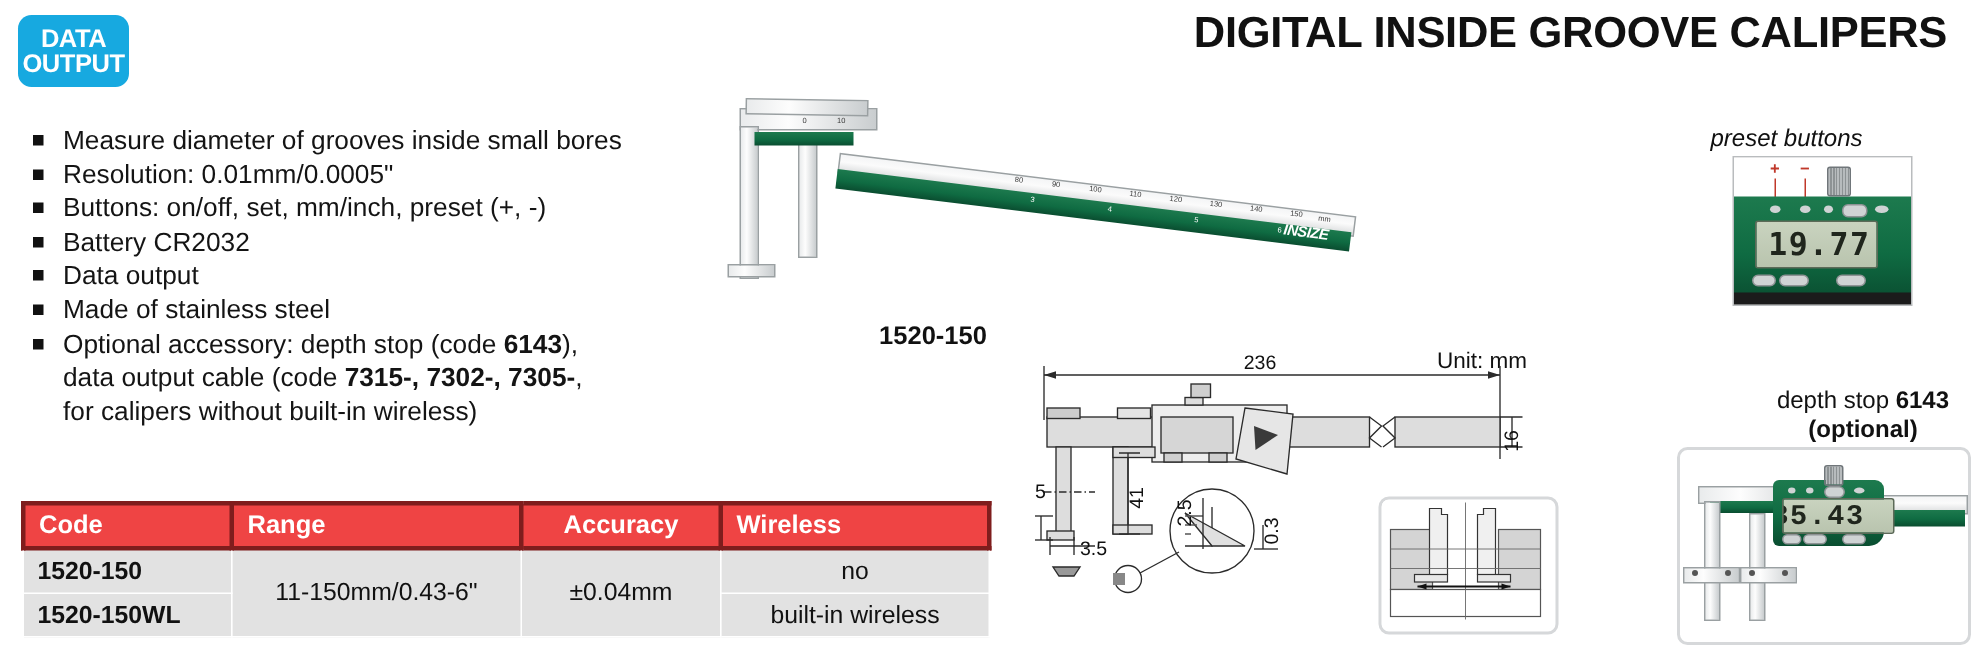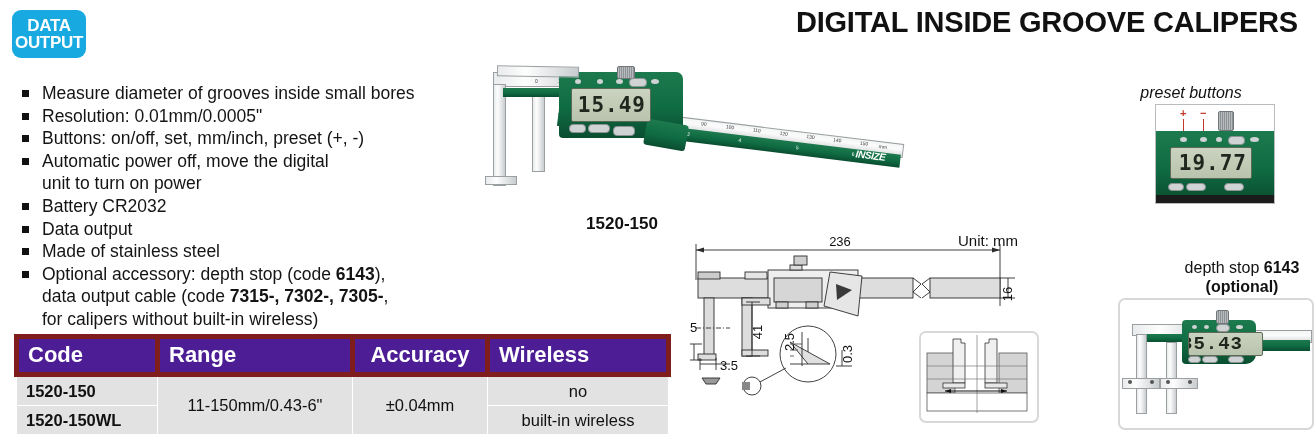--- a/index.html
+++ b/index.html
@@ -42,24 +42,24 @@
   #feature-list .li .cont{display:block;}
   #feature-list b{font-weight:bold;}
 
   
   #spec-table{
     position:absolute;left:14px;top:334px;
     border-collapse:collapse;
     font-size:16.5px;
   }
   #spec-table th{
-    background:#4c1d95;color:#fff;font-weight:bold;
+    background:#ef4444;color:#fff;font-weight:bold;
     text-align:left;padding:3px 9px 4px 9px;
-    border:5px solid #7f1d1d;
-    font-size:22px;
+    border:3px solid #7f1d1d;
+    font-size:17px;
   }
   #spec-table td{
     background:#e2e2e2;color:#111;
     border:1px solid #ffffff;
     padding:3px 9px;height:22px;
   }
   #spec-table td.code{font-weight:bold;white-space:nowrap;}
   #spec-table td.ctr{text-align:center;}
   #spec-table .c-code{width:118px;}
   #spec-table .c-range{width:172px;}
@@ -155,25 +155,20 @@
       <span class="bullet"></span>
       <span class="cont">Measure diameter of grooves inside small bores</span>
     </div>
     <div class="li">
       <span class="bullet"></span>
       <span class="cont">Resolution: 0.01mm/0.0005"</span>
     </div>
     <div class="li">
       <span class="bullet"></span>
       <span class="cont">Buttons: on/off, set, mm/inch, preset (+, -)</span>
-    </div>
-    <div class="li">
-      <span class="bullet"></span>
-      <span class="cont">Automatic power off, move the digital</span>
-      <span class="cont">unit to turn on power</span>
     </div>
     <div class="li">
       <span class="bullet"></span>
       <span class="cont">Battery CR2032</span>
     </div>
     <div class="li">
       <span class="bullet"></span>
       <span class="cont">Data output</span>
     </div>
     <div class="li">
@@ -239,40 +234,20 @@
       <span class="tick-lbl" style="left:322px;top:28px;">mm</span>
 
       <span class="tick-lbl-w" style="left:130px;top:39px;">3</span>
       <span class="tick-lbl-w" style="left:182px;top:39px;">4</span>
       <span class="tick-lbl-w" style="left:240px;top:39px;">5</span>
       <span class="tick-lbl-w" style="left:296px;top:39px;">6</span>
 
       <span class="insize-logo" style="left:300px;top:36px;">INSIZE</span>
     </div>
 
-    <div style="position:absolute;left:74px;top:8px;width:128px;height:82px;">
-      <div class="cal-green" style="left:0;top:6px;width:124px;height:66px;border-radius:4px 7px 10px 4px;"></div>
-      <div class="cal-green" style="left:86px;top:56px;width:42px;height:26px;border-radius:3px;transform:rotate(10deg);"></div>
-
-      <div class="thumb-wheel" style="left:58px;top:0px;width:16px;height:11px;"></div>
-
-      <div class="btn-dot" style="left:16px;top:13px;width:6px;height:5px;"></div>
-      <div class="btn-dot" style="left:38px;top:13px;width:6px;height:5px;"></div>
-      <div class="btn-dot" style="left:57px;top:13px;width:7px;height:5px;"></div>
-      <div class="btn-pill" style="left:70px;top:12px;width:16px;height:7px;"></div>
-      <div class="btn-dot" style="left:92px;top:13px;width:8px;height:5px;"></div>
-
-      <div class="lcd" style="left:12px;top:22px;width:74px;height:32px;font-size:21px;padding-right:4px;">
-        <span>15.49</span>
-      </div>
-
-      <div class="btn-pill" style="left:10px;top:58px;width:15px;height:7px;"></div>
-      <div class="btn-pill" style="left:29px;top:58px;width:20px;height:7px;"></div>
-      <div class="btn-pill" style="left:54px;top:60px;width:20px;height:8px;"></div>
-    </div>
 
     <div class="cal-steel" style="left:12px;top:8px;width:80px;height:9px;transform:rotate(1deg);"></div>
   </div>
   <div id="main-photo-caption" class="caption">1520-150</div>
 
   <div id="unit-label">Unit: mm</div>
   <div id="tech-drawing">
     <svg width="345" height="208" viewBox="0 0 345 208">
       <g stroke="#2b2b2b" fill="none" stroke-width="0.9">
 

